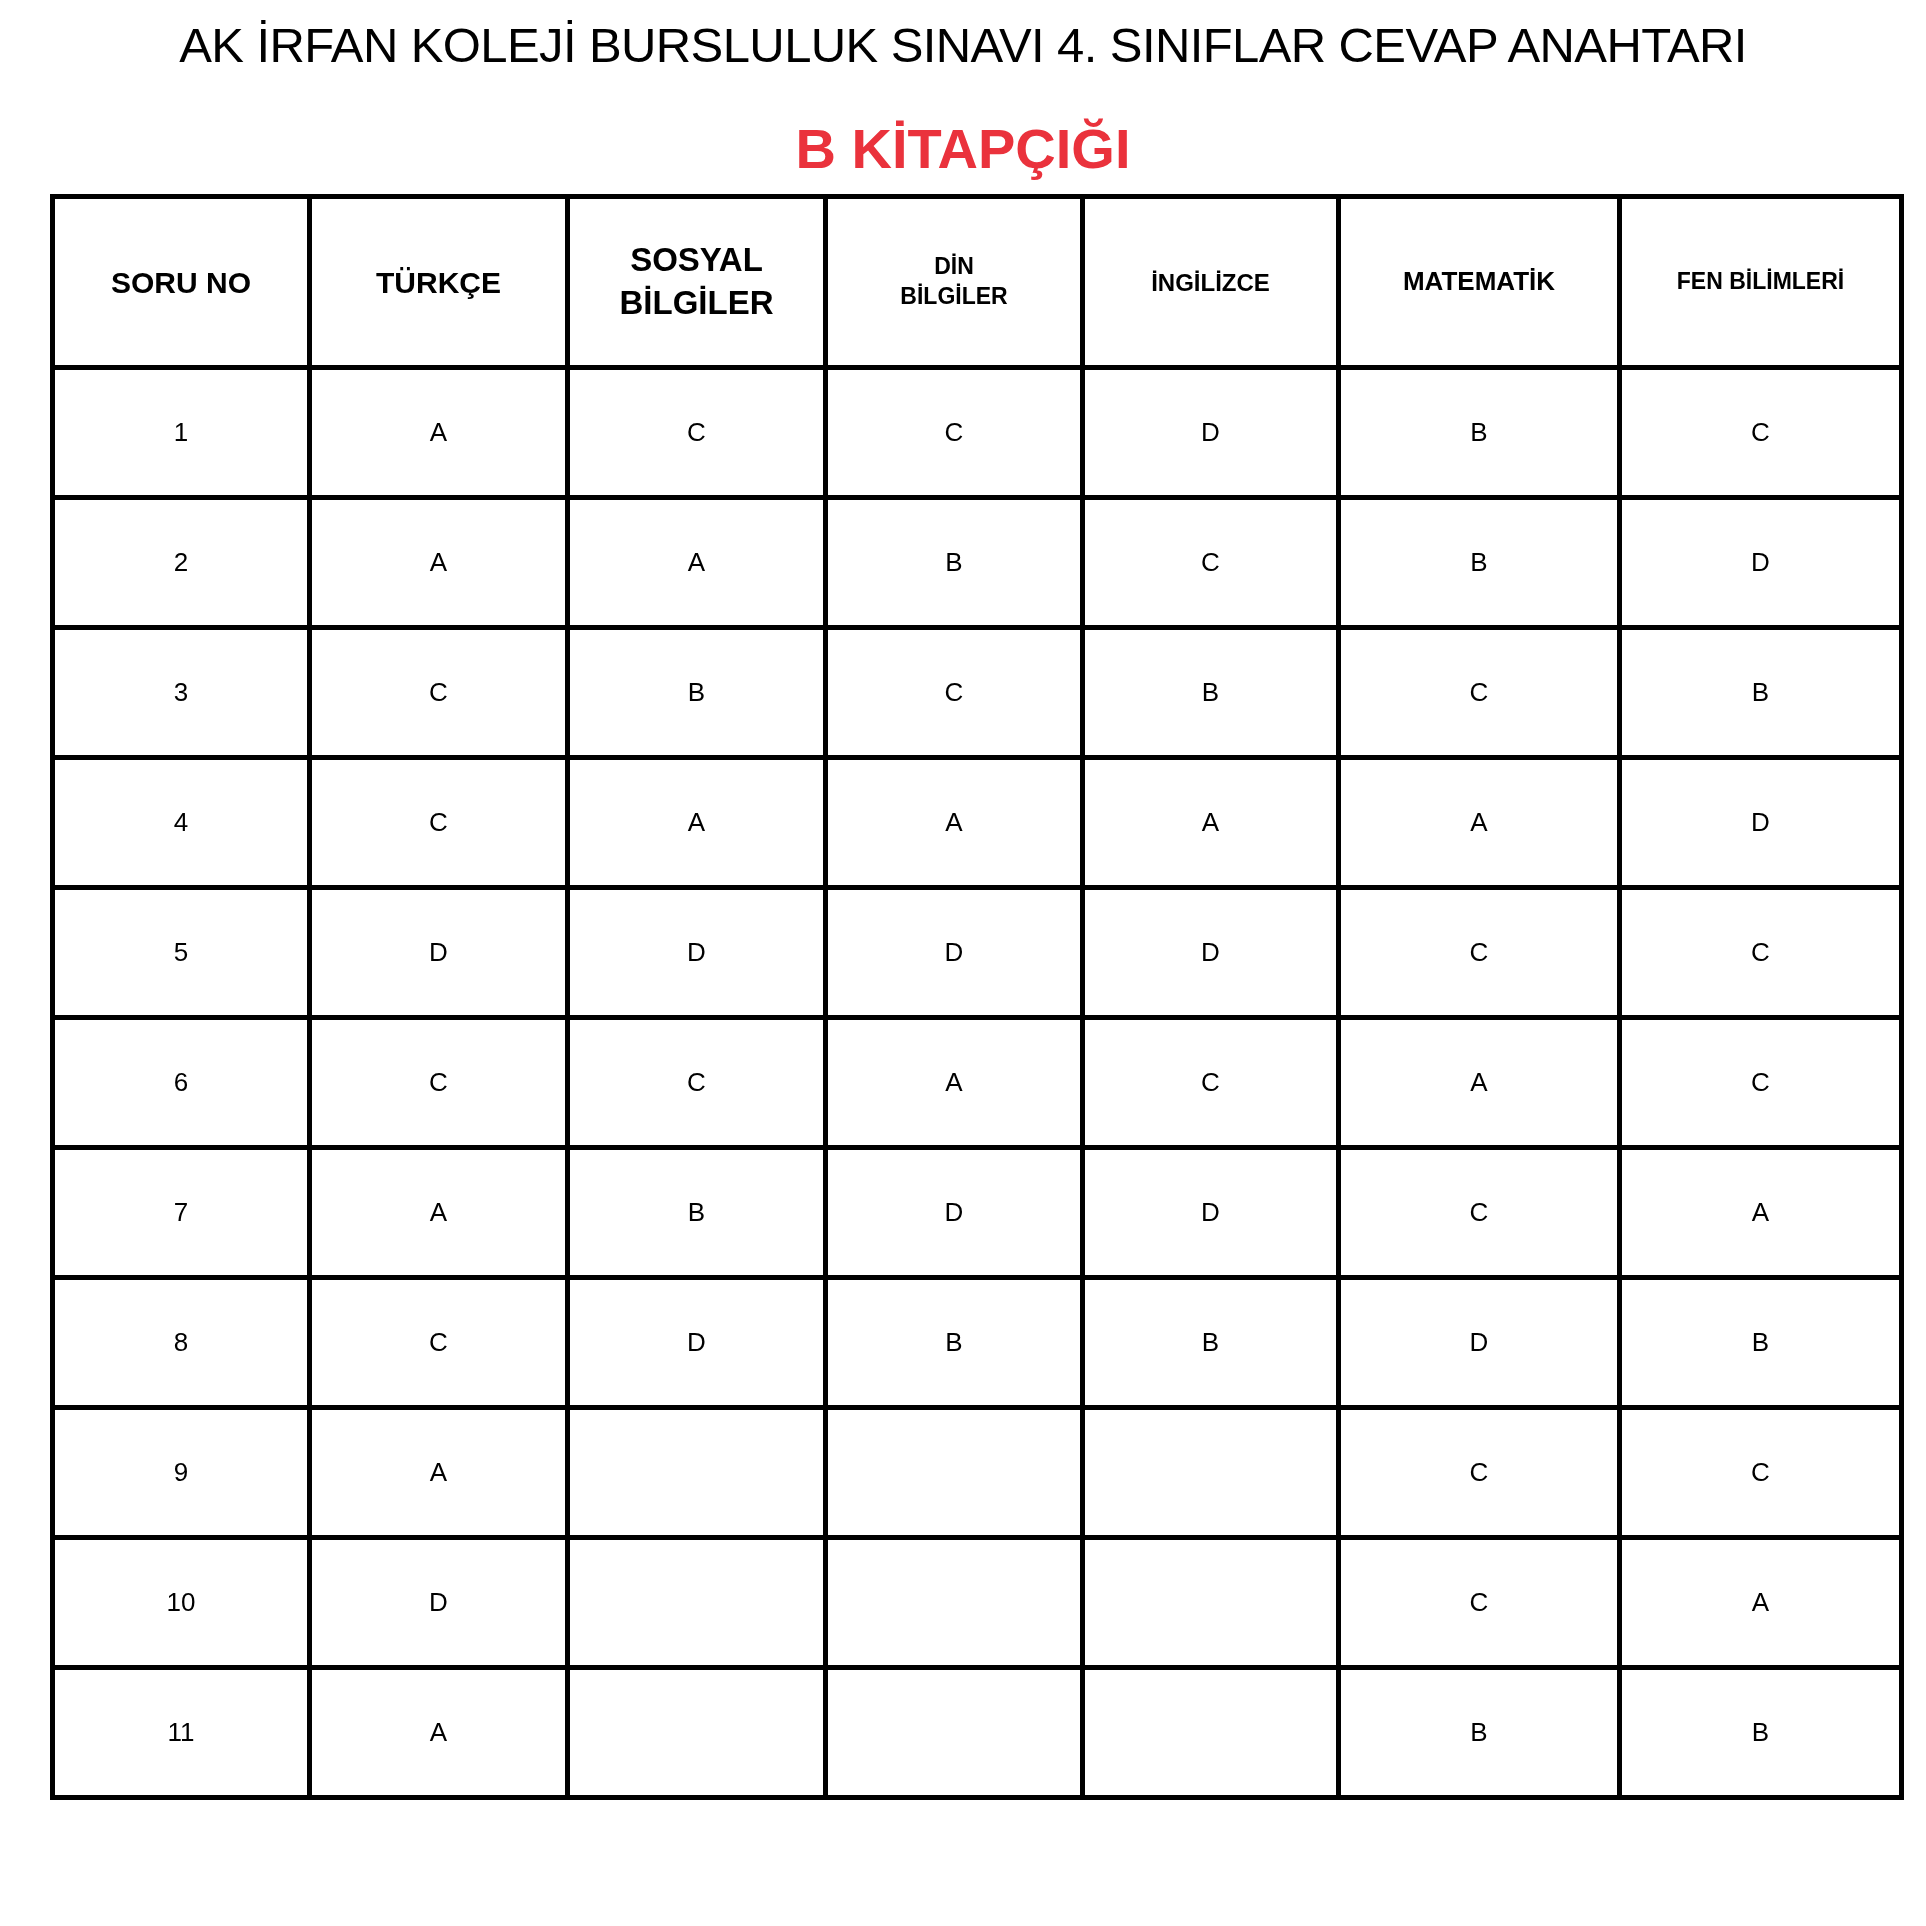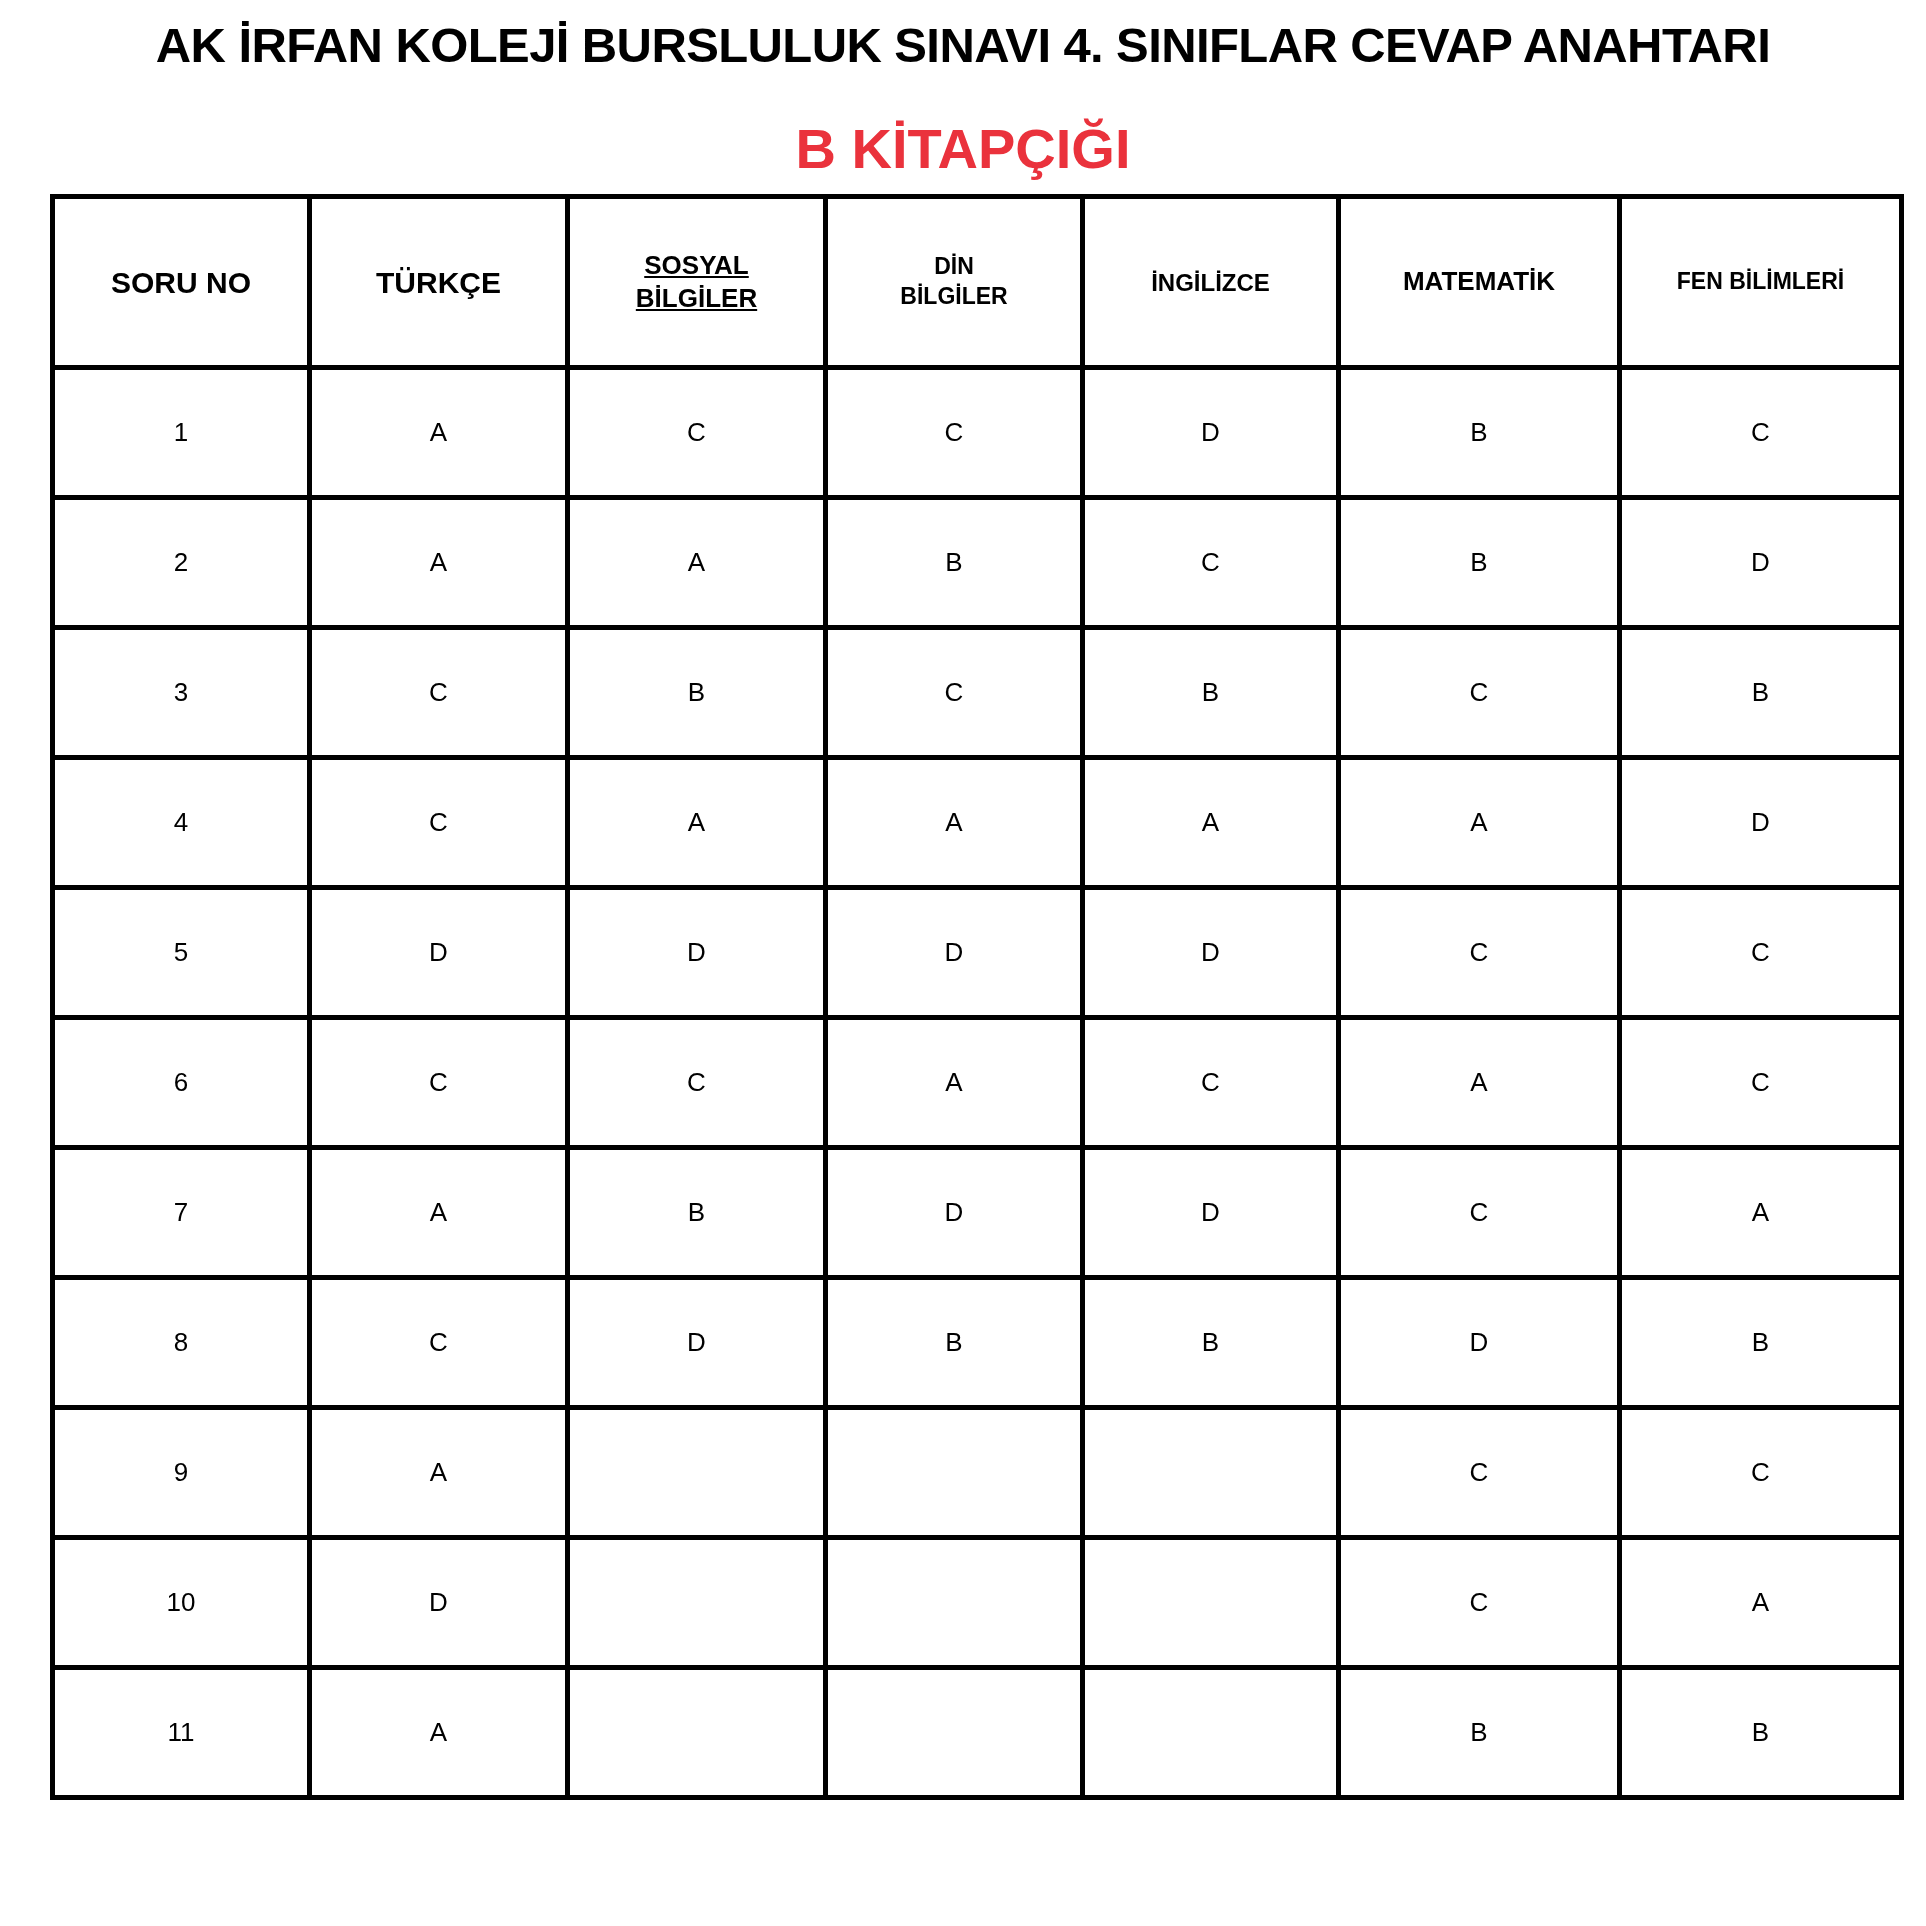--- a/index.html
+++ b/index.html
@@ -11,21 +11,21 @@
     width: 1926px;
     height: 1926px;
     font-family: "Liberation Sans", sans-serif;
     color: #000000;
     overflow: hidden;
   }
   .page-title {
     margin-top: 17px;
     text-align: center;
     font-size: 49px;
-    font-weight: bold;
+    font-weight: normal;
     letter-spacing: -0.6px;
     line-height: 1.15;
     color: #000000;
   }
   .booklet-subtitle {
     text-align: center;
     font-size: 56px;
     font-weight: bold;
     line-height: 1.15;
     margin-top: 3.4px;
@@ -50,21 +50,21 @@
   .answer-table thead tr { height: 171px; }
   .answer-table tbody tr { height: 130px; }
   .answer-table th {
     font-weight: bold;
     white-space: pre-line;
     line-height: 1.3;
     letter-spacing: 0px;
   }
   th.hc0 { font-size: 30px; }
   th.hc1 { font-size: 30px; }
-  th.hc2 { font-size: 26px; text-decoration: underline; }
+  th.hc2 { font-size: 33px; }
   th.hc3 { font-size: 23px; }
   th.hc4 { font-size: 24px; }
   th.hc5 { font-size: 26px; }
   th.hc6 { font-size: 23px; }
   .answer-table td {
     font-size: 26px;
     font-weight: 400;
   }
 </style>
 </head>

